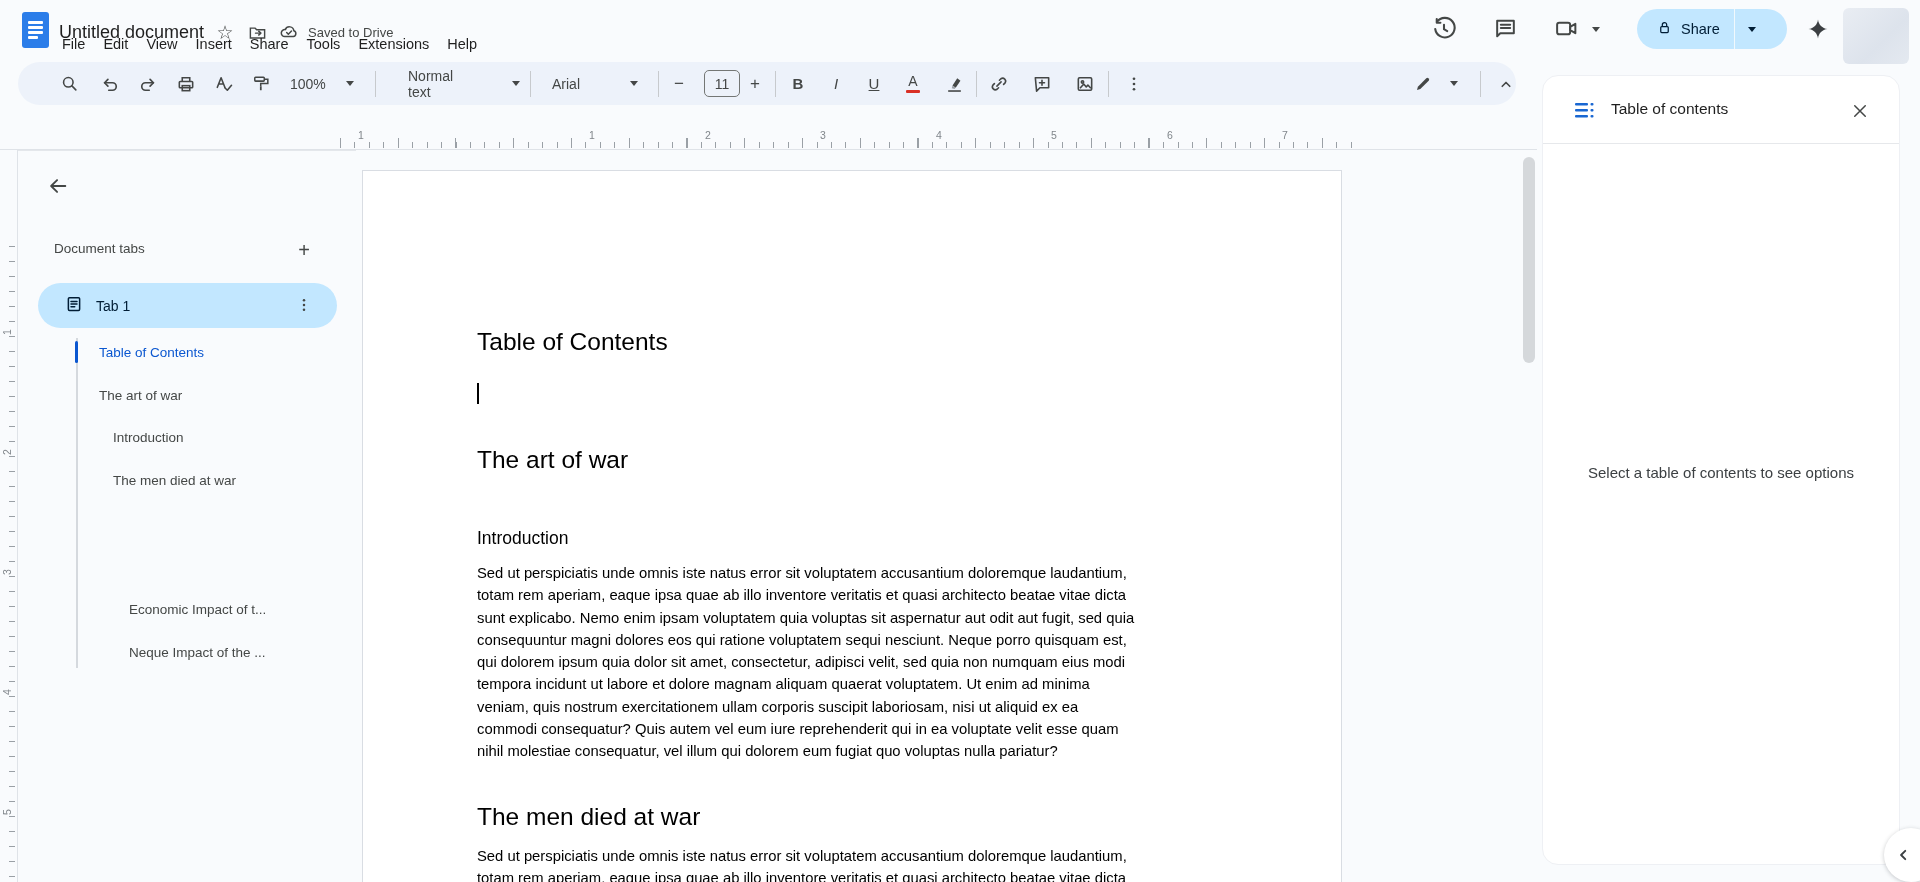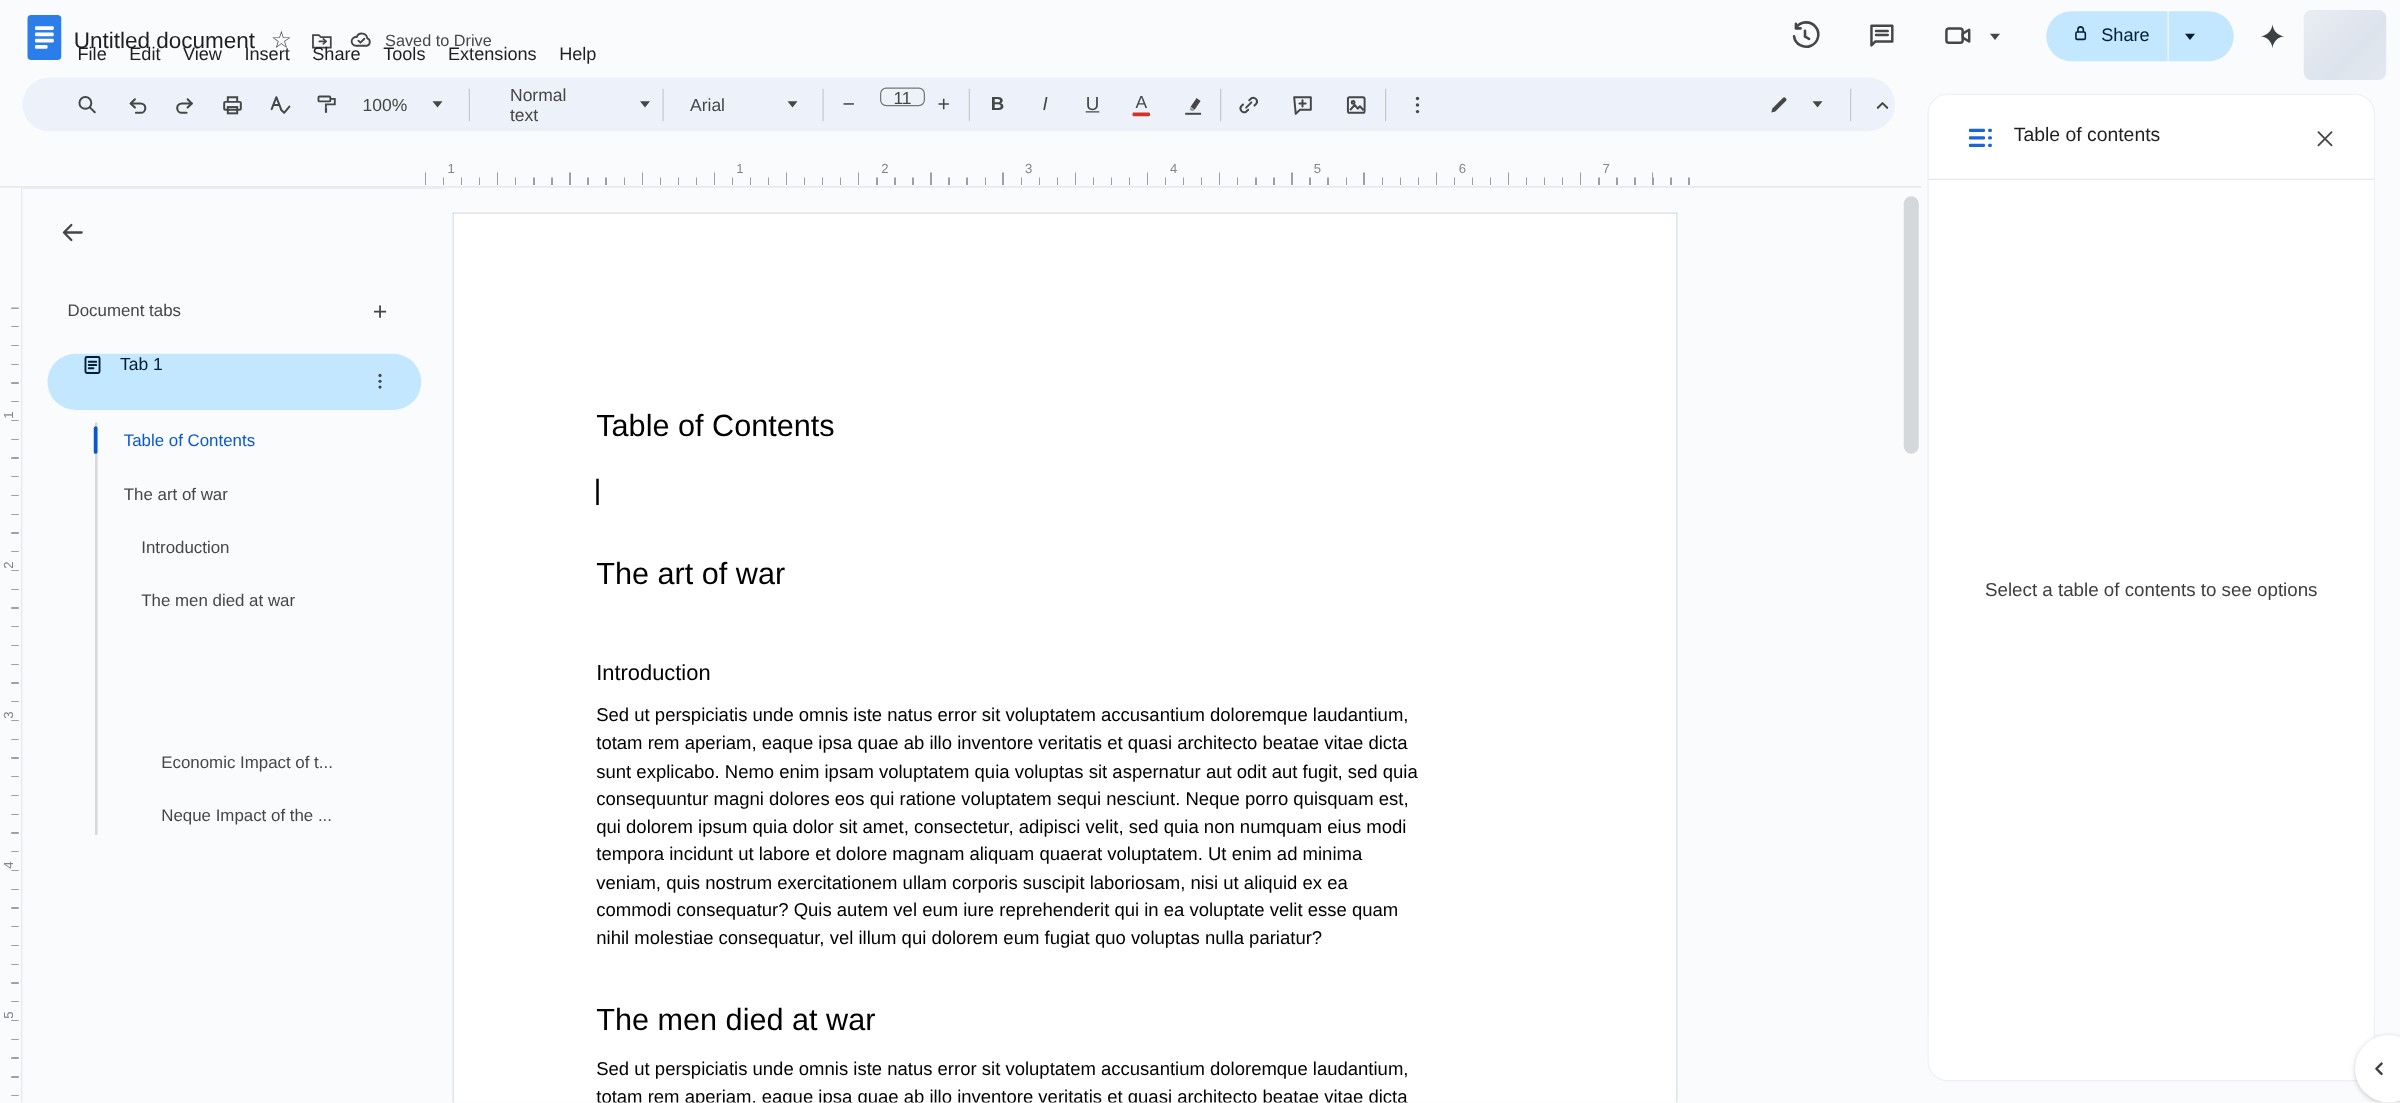--- a/index.html
+++ b/index.html
@@ -26,21 +26,21 @@
   .avatar { position:absolute; left:1843px; top:8px; width:66px; height:56px; border-radius:6px;
             background:linear-gradient(135deg,#e9edf3,#dde3ec 60%,#e4e9f0); }
 
   
   .toolbar { position:absolute; left:18px; top:62px; width:1498px; height:43px; background:#edf2fa; border-radius:22px; }
   .tb { position:absolute; top:5.5px; width:32px; height:32px; border-radius:16px; display:flex; align-items:center; justify-content:center; color:#444746; cursor:pointer; }
   .tb svg { display:block; }
   .tb-div { position:absolute; top:8.5px; width:1px; height:26px; background:#c7cacd; }
   .tb-ctl { position:absolute; top:5.5px; height:32px; display:flex; align-items:center; justify-content:space-between; padding:0 10px; border-radius:6px; cursor:pointer; }
   .tb-ctl .val { font-size:14px; color:#444746; }
-  .fs-box { position:absolute; left:686px; top:8px; width:36px; height:15px; border:1px solid #747775; border-radius:5px; display:flex; align-items:center; justify-content:center; font-size:14px; color:#444746; }
+  .fs-box { position:absolute; left:686px; top:8px; width:36px; height:27px; border:1px solid #747775; border-radius:5px; display:flex; align-items:center; justify-content:center; font-size:14px; color:#444746; }
   .tb-letter { font-size:15px; color:#444746; }
   .a-color { display:flex; flex-direction:column; align-items:center; line-height:1; }
   .a-color .bar { width:14px; height:3.5px; background:#d93025; margin-top:1.5px; border-radius:1px; }
 
   
   .hruler { position:absolute; left:0; top:107px; width:1537px; height:43px; border-bottom:1px solid #dfe3e8; }
   .hticks-s { position:absolute; left:340px; width:1020px; bottom:1px; height:6px;
       background:repeating-linear-gradient(90deg,#9aa0a6 0 1px,transparent 1px 14.44px); }
   .hticks-l { position:absolute; left:340px; width:1020px; bottom:1px; height:10px;
       background:repeating-linear-gradient(90deg,#9aa0a6 0 1px,transparent 1px 57.75px); }
@@ -51,21 +51,21 @@
   .vticks { position:absolute; right:2px; top:96px; width:6px; height:636px;
       background:repeating-linear-gradient(180deg,#9aa0a6 0 1px,transparent 1px 15px); }
   .vnum { position:absolute; left:1px; width:12px; text-align:center; font-size:10.5px; color:#80868b; transform:rotate(-90deg); }
 
   
   .sidebar { position:absolute; left:18px; top:150px; width:338px; height:732px; border-top:1px solid #e4e7eb; background:#f9fbfd; }
   .back-btn { position:absolute; left:22px; top:17px; width:36px; height:36px; border-radius:18px; display:flex; align-items:center; justify-content:center; color:#444746; cursor:pointer; }
   .dt-row { position:absolute; left:0; top:86px; width:338px; height:26px; }
   .dt-label { position:absolute; left:36px; top:4px; font-size:13.5px; font-weight:500; color:#444746; }
   .dt-plus { position:absolute; left:270px; top:-3px; width:32px; height:32px; border-radius:16px; display:flex; align-items:center; justify-content:center; color:#444746; font-size:20px; cursor:pointer; }
-  .tab-pill { position:absolute; left:20px; top:132px; width:299px; height:45px; background:#c2e7ff; border-radius:23px; display:flex; align-items:flex-start; cursor:pointer; }
+  .tab-pill { position:absolute; left:20px; top:132px; width:299px; height:45px; background:#c2e7ff; border-radius:23px; display:flex; align-items:center; cursor:pointer; }
   .tab-pill .tic { margin-left:27px; color:#001d35; }
   .tab-pill .tlabel { margin-left:13px; font-size:14px; font-weight:500; color:#001d35; }
   .tab-pill .tdots { position:absolute; right:22px; top:11px; width:22px; height:22px; color:#444746; display:flex; align-items:center; justify-content:center; cursor:pointer; }
   .outline-line { position:absolute; left:58px; top:187px; width:1.5px; height:330px; background:#d5d9de; }
   .ol-item { position:absolute; left:0; width:330px; height:24px; display:flex; align-items:center; font-size:13.5px; color:#444746; cursor:pointer; white-space:nowrap; }
   .ol-item.lvl1 { padding-left:81px; }
   .ol-item.lvl2 { padding-left:95px; }
   .ol-item.lvl3 { padding-left:111px; }
   .ol-item.active { color:#0b57d0; font-weight:500; }
   .ol-bar { position:absolute; left:57px; top:1px; width:3px; height:22px; background:#0b57d0; border-radius:2px; display:none; }

